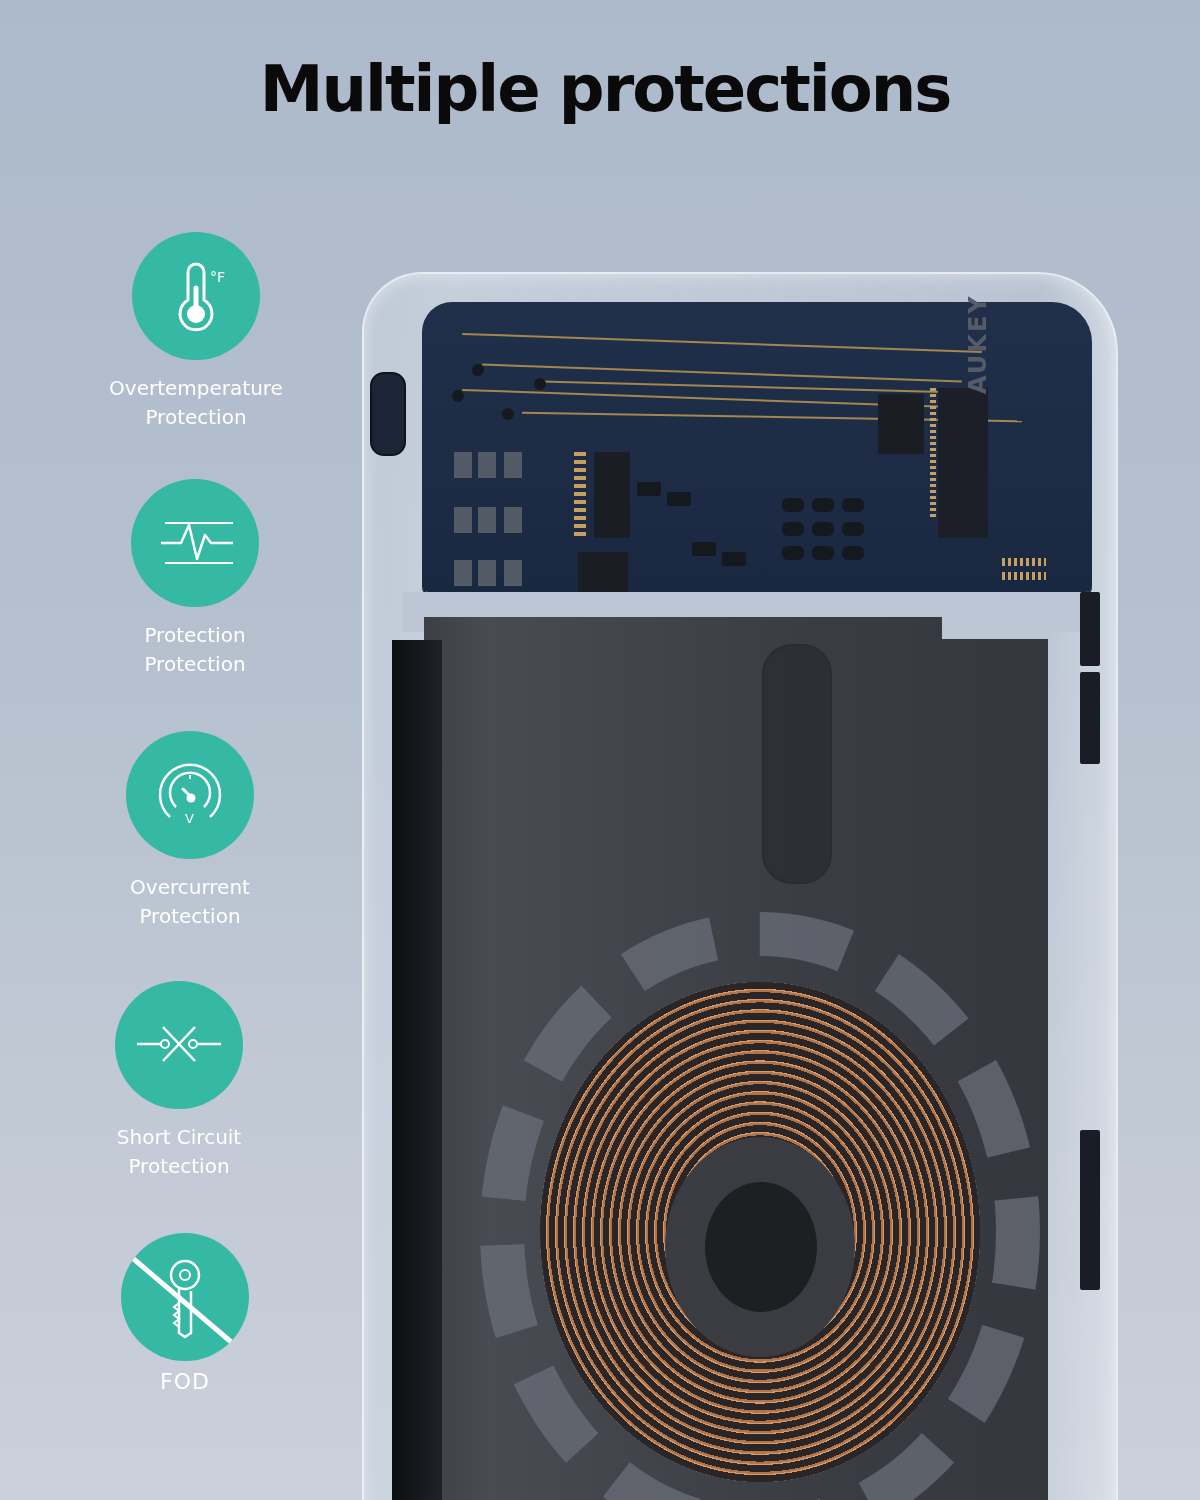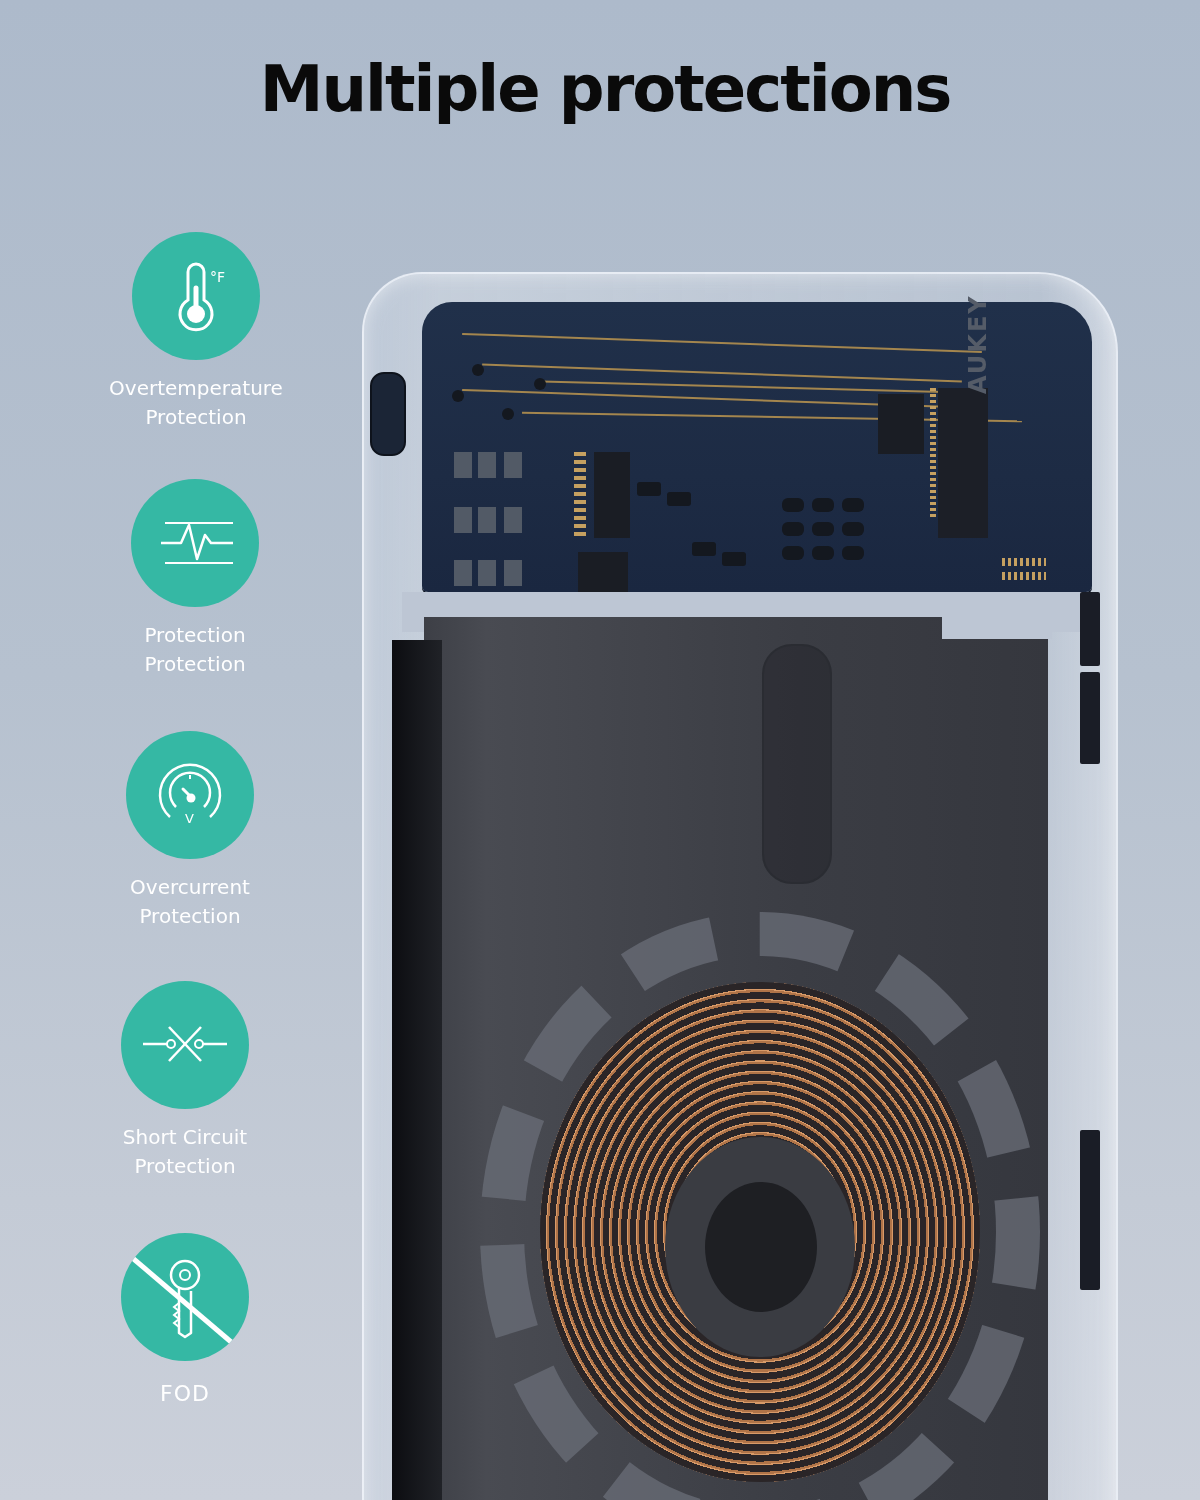--- a/index.html
+++ b/index.html
@@ -6,21 +6,21 @@
   body{width:1200px;height:1500px;overflow:hidden;position:relative;
     background:linear-gradient(180deg,#adbacb 0%,#b6c1cf 45%,#c4cbd6 80%,#cbd0da 100%);
     font-family:"Liberation Sans",sans-serif;}
   .title{position:absolute;top:52px;left:0;width:1210px;text-align:center;
     font-family:"DejaVu Sans",sans-serif;font-weight:bold;font-size:64px;letter-spacing:-2px;color:#0a0a0a;margin:0;}
   .feature{position:absolute;width:220px;text-align:center;}
   .circle{width:128px;height:128px;border-radius:50%;background:#35b8a4;margin:0 auto;position:relative;overflow:hidden;}
   .circle svg{position:absolute;left:0;top:0;width:128px;height:128px;}
   .label{margin-top:14px;color:#ffffff;font-family:"DejaVu Sans",sans-serif;font-size:20px;line-height:29px;font-weight:normal;}
   .label span{display:block;}
-  .fod{letter-spacing:1px;font-size:22px;margin-top:18px;}
+  .fod{letter-spacing:1px;font-size:22px;margin-top:6px;}
   
   .device{position:absolute;left:362px;top:272px;width:756px;height:1300px;}
   .shell{position:absolute;left:0;top:0;width:752px;height:1300px;border-radius:60px 80px 0 0;
     background:linear-gradient(90deg,rgba(200,210,224,0.55),rgba(222,228,236,0.45) 10%,rgba(200,208,220,0.35) 90%,rgba(225,230,238,0.6));
     border:2px solid rgba(240,244,250,0.8);box-shadow:inset 0 0 18px rgba(255,255,255,0.5);}
   .pcb{position:absolute;left:60px;top:30px;width:670px;height:290px;border-radius:30px 40px 6px 6px;
     background:linear-gradient(180deg,#20304a 0%,#1d2b44 60%,#1a2740 100%);box-shadow:0 2px 0 #0e1624;}
   .trace{position:absolute;height:2px;background:#a4864e;}
   .comp{position:absolute;background:#14181f;border-radius:3px;}
   .chip{position:absolute;background:#1a1d24;}
@@ -88,21 +88,21 @@
       <circle cx="65" cy="67" r="4.5" fill="#fff"></circle>
       <text x="59" y="92" fill="#fff" font-size="13" font-family="DejaVu Sans, sans-serif">V</text>
     </svg>
   </div>
   <div class="label">
     <span>Overcurrent</span>
     <span>Protection</span>
   </div>
 </div>
 
-<div class="feature" style="left:75px;top:981px;">
+<div class="feature" style="left:69px;top:981px;">
   <div class="circle">
     <svg viewBox="0 0 128 128">
       <line x1="22" y1="63" x2="46" y2="63" stroke="#fff" stroke-width="2.5"></line>
       <circle cx="50" cy="63" r="4" fill="none" stroke="#fff" stroke-width="2"></circle>
       <circle cx="78" cy="63" r="4" fill="none" stroke="#fff" stroke-width="2"></circle>
       <line x1="82" y1="63" x2="106" y2="63" stroke="#fff" stroke-width="2.5"></line>
       <line x1="48" y1="46" x2="80" y2="80" stroke="#fff" stroke-width="2.5"></line>
       <line x1="80" y1="46" x2="48" y2="80" stroke="#fff" stroke-width="2.5"></line>
     </svg>
   </div>

